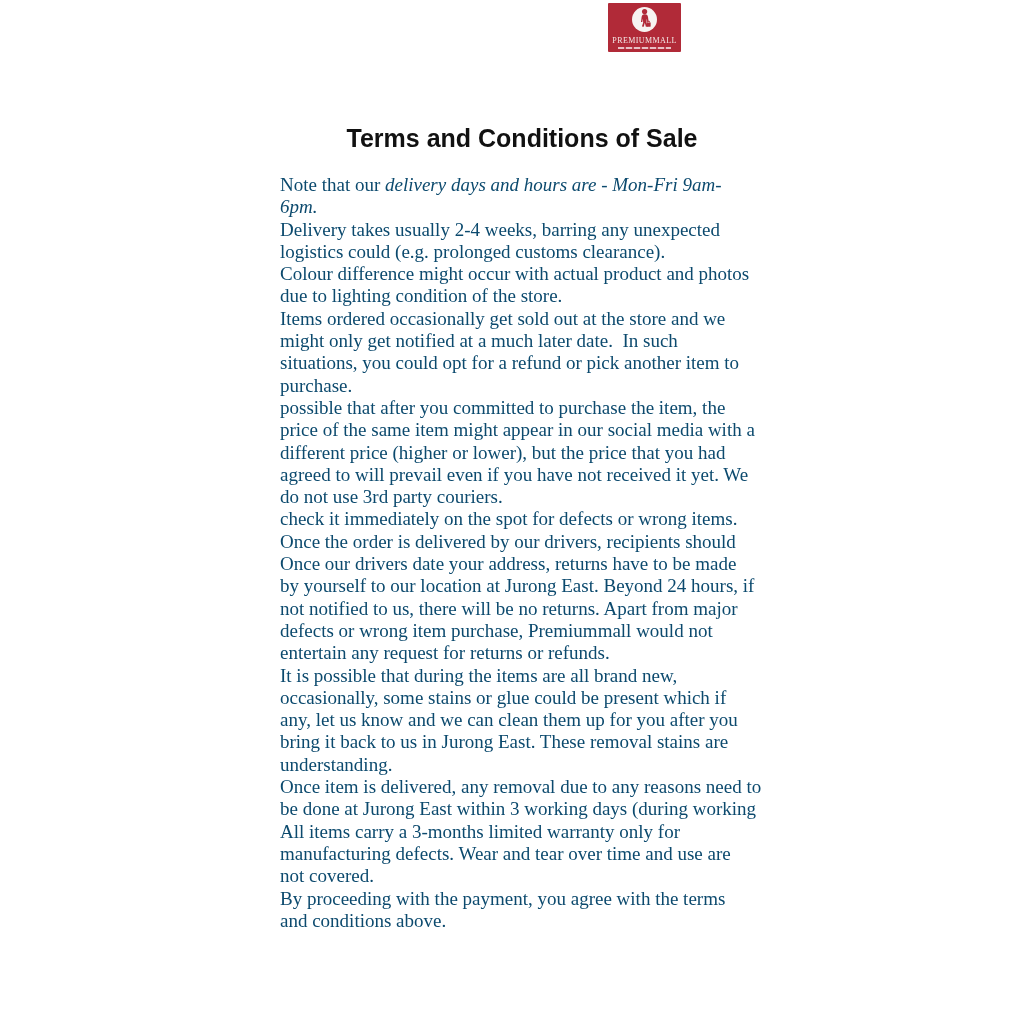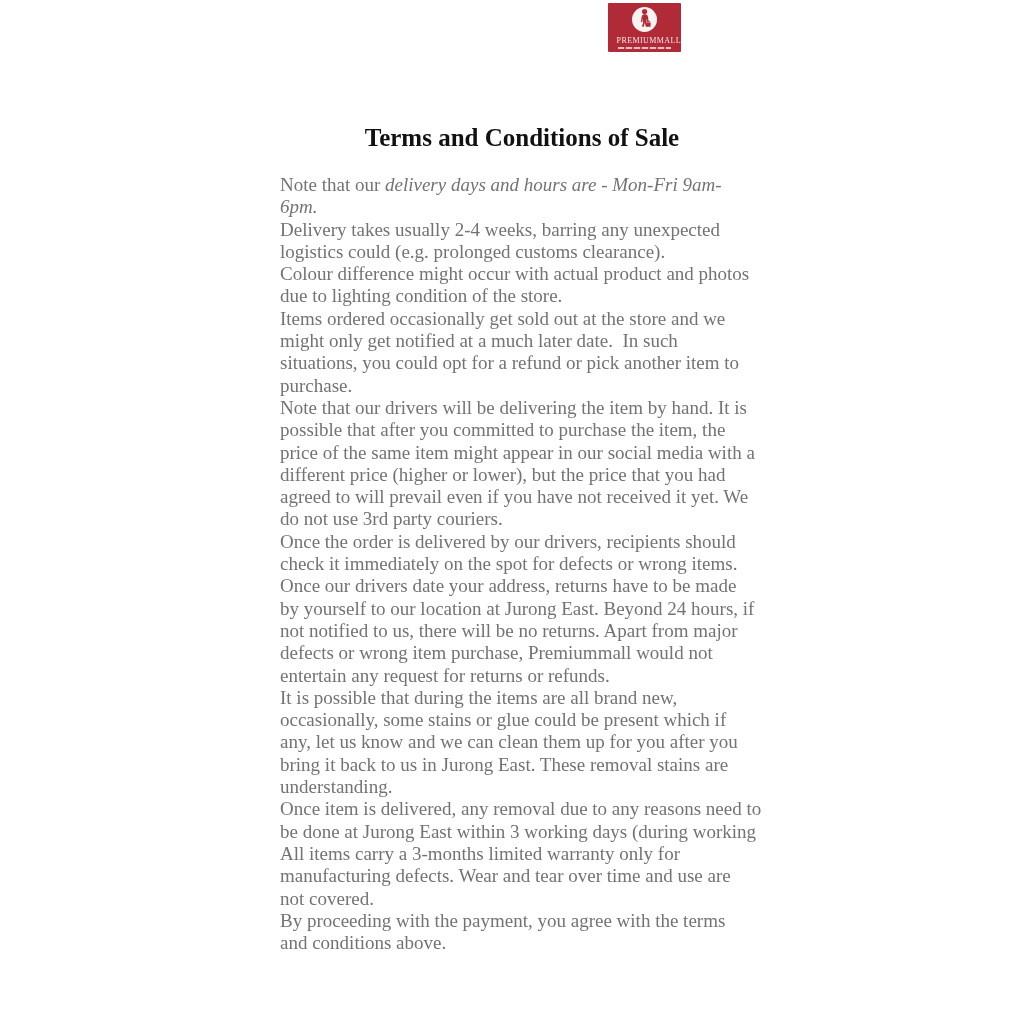--- a/index.html
+++ b/index.html
@@ -15,21 +15,21 @@
 
   
   .logo {
     position: absolute;
     left: 608px;
     top: 3px;
     width: 73px;
     height: 49px;
     background: #b12a38;
     border-radius: 1px;
-    text-align: right;
+    text-align: center;
   }
   .logo-circle {
     position: absolute;
     left: 24px;
     top: 4px;
     width: 25px;
     height: 25px;
     background: #f7f3f1;
     border-radius: 50%;
     overflow: hidden;
@@ -61,35 +61,35 @@
   }
 
   
   .doc-title {
     position: absolute;
     left: 280px;
     top: 121px;
     width: 484px;
     margin: 0;
     text-align: center;
-    font-family: Liberation Serif, serif;
+    font-family: Liberation Sans, sans-serif;
     font-size: 25px;
     line-height: 34px;
     font-weight: bold;
     color: #111111;
     white-space: nowrap;
   }
   .doc-body {
     position: absolute;
     left: 280px;
     top: 174px;
     width: 500px;
     font-size: 19px;
     line-height: 22.3px;
-    color: #737373;
+    color: #0c4a6e;
   }
   .line { white-space: pre; }
   .line .it { font-style: italic; }
 </style>
 </head>
 <body>
 
 <div class="page">
 
   <div class="logo">
@@ -113,28 +113,27 @@
       <div class="line"><span>Note that our </span><span class="it">delivery days and hours are - Mon-Fri 9am-</span></div>
       <div class="line"><span class="it">6pm.</span></div>
       <div class="line">Delivery takes usually 2-4 weeks, barring any unexpected</div>
       <div class="line">logistics could (e.g. prolonged customs clearance).</div>
       <div class="line">Colour difference might occur with actual product and photos</div>
       <div class="line">due to lighting condition of the store.</div>
       <div class="line">Items ordered occasionally get sold out at the store and we</div>
       <div class="line">might only get notified at a much later date.  In such</div>
       <div class="line">situations, you could opt for a refund or pick another item to</div>
       <div class="line">purchase.</div>
-      <div class="line">Note that our drivers will be delivering the item by hand. It is</div>
       <div class="line">possible that after you committed to purchase the item, the</div>
       <div class="line">price of the same item might appear in our social media with a</div>
       <div class="line">different price (higher or lower), but the price that you had</div>
       <div class="line">agreed to will prevail even if you have not received it yet. We</div>
       <div class="line">do not use 3rd party couriers.</div>
+      <div class="line">check it immediately on the spot for defects or wrong items.</div>
       <div class="line">Once the order is delivered by our drivers, recipients should</div>
-      <div class="line">check it immediately on the spot for defects or wrong items.</div>
       <div class="line">Once our drivers date your address, returns have to be made</div>
       <div class="line">by yourself to our location at Jurong East. Beyond 24 hours, if</div>
       <div class="line">not notified to us, there will be no returns. Apart from major</div>
       <div class="line">defects or wrong item purchase, Premiummall would not</div>
       <div class="line">entertain any request for returns or refunds.</div>
       <div class="line">It is possible that during the items are all brand new,</div>
       <div class="line">occasionally, some stains or glue could be present which if</div>
       <div class="line">any, let us know and we can clean them up for you after you</div>
       <div class="line">bring it back to us in Jurong East. These removal stains are</div>
       <div class="line">understanding.</div>

